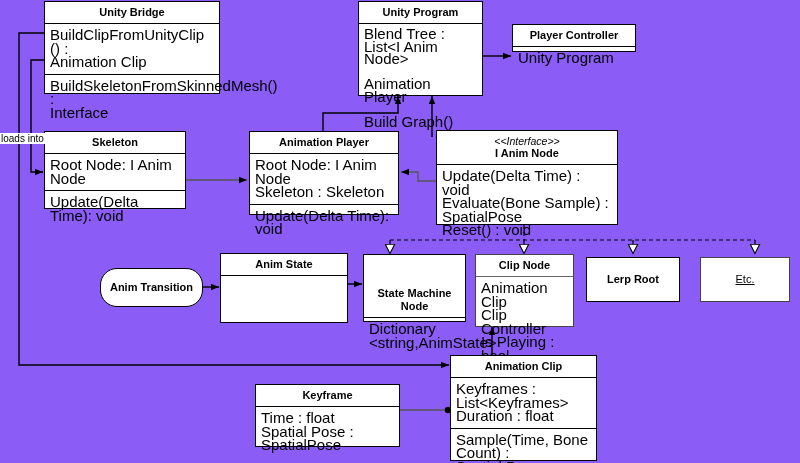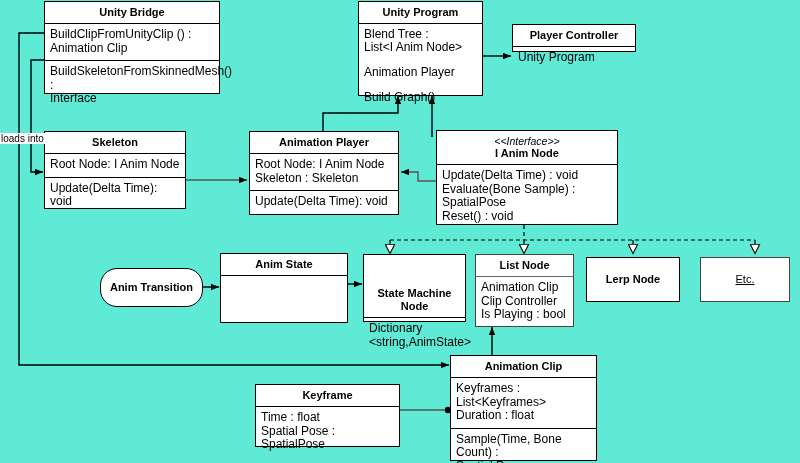--- a/index.html
+++ b/index.html
@@ -1,19 +1,19 @@
 <!DOCTYPE html>
 <html><head>
 <meta charset="utf-8">
 <style>
   html,body{margin:0;padding:0;background:#ffffff;}
   #stage{
     position:relative;
     width:800px;height:463px;
-    background:#5eead4;
+    background:#8b5cf6;
     font-family:"Liberation Sans", sans-serif;
     overflow:hidden;
   }
   svg#wires{position:absolute;left:0;top:0;width:800px;height:463px;}
 
   .node{
     position:absolute;
     box-sizing:border-box;
     border:1.5px solid #000;
     background:#fff;
@@ -30,21 +30,21 @@
   .hdr .stereo{
     display:block;
     font-style:italic;
     font-weight:normal;
     font-size:10.5px;
     line-height:12px;
   }
   .sep{height:0;border-top:1.2px solid #000;}
   .thin .sep{border-top:1px solid #666;}
   .cmp{
-    font-size:12px;
+    font-size:15px;
     line-height:13.5px;
     color:#000;
     padding:4px 5px 5px 5px;
     white-space:pre-line;
   }
   .onlytitle .hdr{padding:0;}
   .onlytitle{display:flex;align-items:center;justify-content:center;}
   .onlytitle .hdr{width:100%;}
   .edge-label{
     position:absolute;
@@ -178,29 +178,29 @@
 
   <div class="node" style="left:363px;top:254px;width:103px;height:68px;">
     <div class="hdr" style="white-space:pre-line;margin-top:28px;">State Machine
 Node</div>
     <div class="sep"></div>
     <div class="cmp">Dictionary
 &lt;string,AnimState&gt;</div>
   </div>
 
   <div class="node thin" style="left:475px;top:254px;width:99px;height:73px;">
-    <div class="hdr">List Node</div>
+    <div class="hdr">Clip Node</div>
     <div class="sep"></div>
     <div class="cmp">Animation Clip
 Clip Controller
 Is Playing : bool</div>
   </div>
 
   <div class="node onlytitle" style="left:586px;top:257px;width:94px;height:45px;">
-    <div class="hdr">Lerp Node</div>
+    <div class="hdr">Lerp Root</div>
   </div>
 
   <div class="node onlytitle thin" style="left:700px;top:257px;width:90px;height:45px;text-decoration:underline;">
     <div class="hdr notbold">Etc.</div>
   </div>
 
   <div class="node" style="left:450px;top:355px;width:147px;height:106px;">
     <div class="hdr">Animation Clip</div>
     <div class="sep"></div>
     <div class="cmp">Keyframes :

